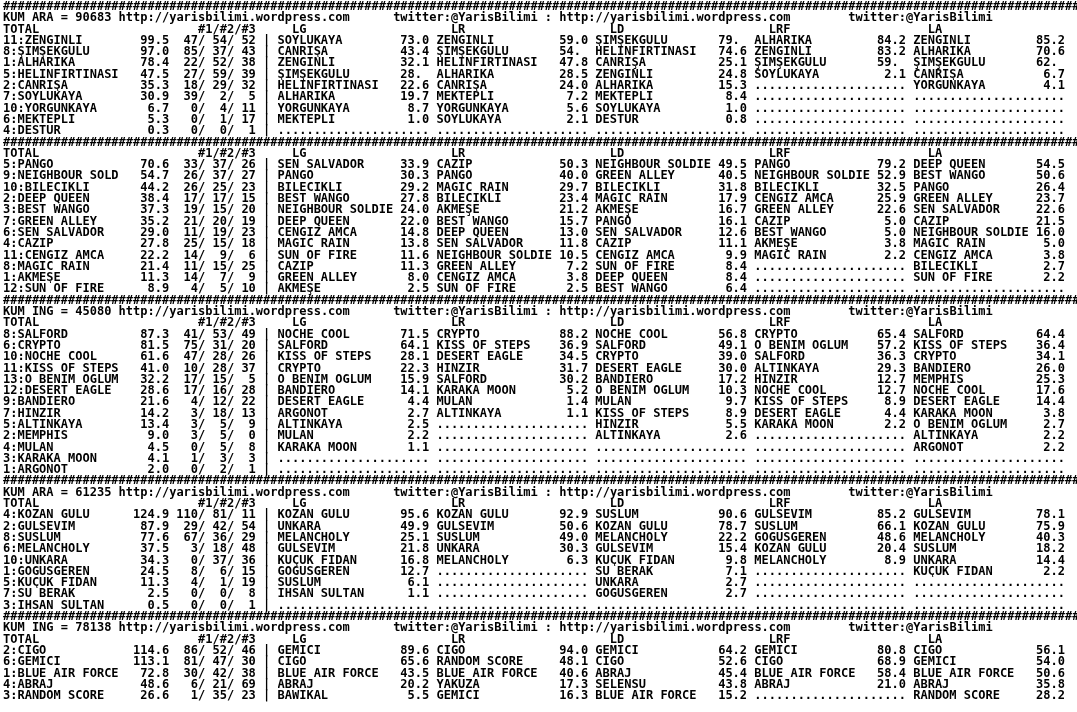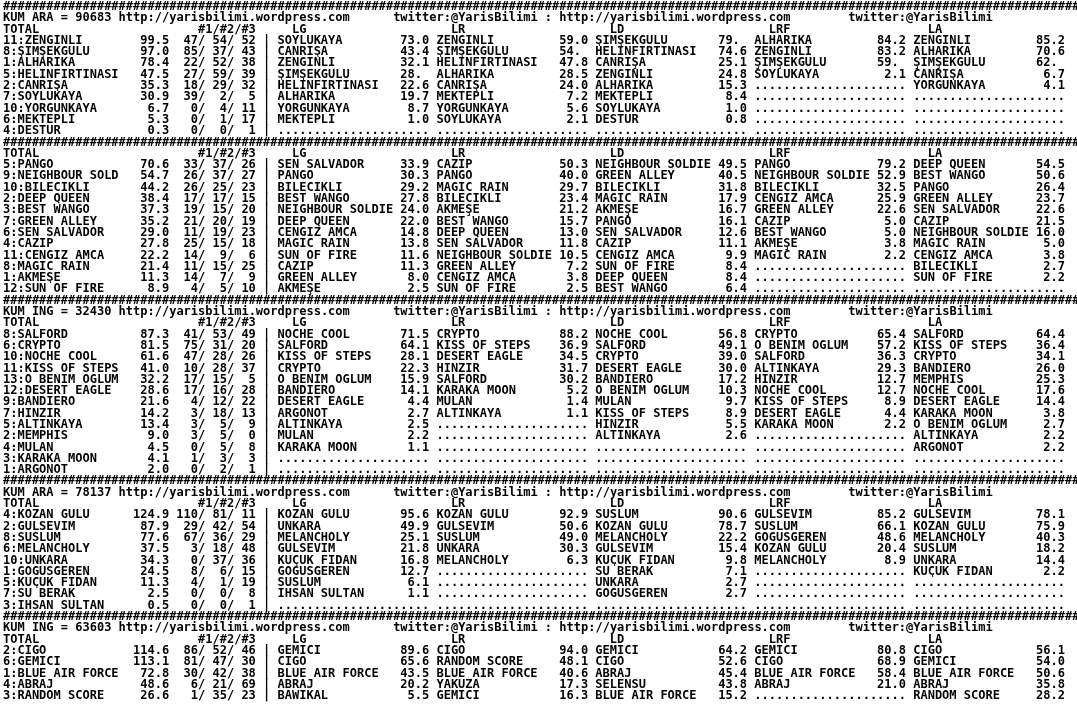--- a/index.html
+++ b/index.html
@@ -52,48 +52,48 @@
     <div class="line"><span class="w17">2:DEEP QUEEN</span><span class="w6 r">38.4</span><span class="w12 r">17/ 17/ 15</span><span class="w3 c">|</span><span class="w17">BEST WANGO</span><span class="w4 r mr1">27.8</span><span class="w17">BİLECİKLİ</span><span class="w4 r mr1">23.4</span><span class="w17">MAGIC RAIN</span><span class="w4 r mr1">17.9</span><span class="w17">CENGİZ AMCA</span><span class="w4 r mr1">25.9</span><span class="w17">GREEN ALLEY</span><span class="w4 r mr1">23.7</span></div>
     <div class="line"><span class="w17">3:BEST WANGO</span><span class="w6 r">37.3</span><span class="w12 r">19/ 15/ 20</span><span class="w3 c">|</span><span class="w17">NEIGHBOUR SOLDIE</span><span class="w4 r mr1">24.0</span><span class="w17">AKMEŞE</span><span class="w4 r mr1">21.2</span><span class="w17">AKMEŞE</span><span class="w4 r mr1">16.7</span><span class="w17">GREEN ALLEY</span><span class="w4 r mr1">22.6</span><span class="w17">SEN SALVADOR</span><span class="w4 r mr1">22.6</span></div>
     <div class="line"><span class="w17">7:GREEN ALLEY</span><span class="w6 r">35.2</span><span class="w12 r">21/ 20/ 19</span><span class="w3 c">|</span><span class="w17">DEEP QUEEN</span><span class="w4 r mr1">22.0</span><span class="w17">BEST WANGO</span><span class="w4 r mr1">15.7</span><span class="w17">PANGO</span><span class="w4 r mr1">16.1</span><span class="w17">CAZİP</span><span class="w4 r mr1">5.0</span><span class="w17">CAZİP</span><span class="w4 r mr1">21.5</span></div>
     <div class="line"><span class="w17">6:SEN SALVADOR</span><span class="w6 r">29.0</span><span class="w12 r">11/ 19/ 23</span><span class="w3 c">|</span><span class="w17">CENGİZ AMCA</span><span class="w4 r mr1">14.8</span><span class="w17">DEEP QUEEN</span><span class="w4 r mr1">13.0</span><span class="w17">SEN SALVADOR</span><span class="w4 r mr1">12.6</span><span class="w17">BEST WANGO</span><span class="w4 r mr1">5.0</span><span class="w17">NEIGHBOUR SOLDIE</span><span class="w4 r mr1">16.0</span></div>
     <div class="line"><span class="w17">4:CAZİP</span><span class="w6 r">27.8</span><span class="w12 r">25/ 15/ 18</span><span class="w3 c">|</span><span class="w17">MAGIC RAIN</span><span class="w4 r mr1">13.8</span><span class="w17">SEN SALVADOR</span><span class="w4 r mr1">11.8</span><span class="w17">CAZİP</span><span class="w4 r mr1">11.1</span><span class="w17">AKMEŞE</span><span class="w4 r mr1">3.8</span><span class="w17">MAGIC RAIN</span><span class="w4 r mr1">5.0</span></div>
     <div class="line"><span class="w17">11:CENGİZ AMCA</span><span class="w6 r">22.2</span><span class="w12 r">14/  9/  6</span><span class="w3 c">|</span><span class="w17">SUN OF FIRE</span><span class="w4 r mr1">11.6</span><span class="w17">NEIGHBOUR SOLDIE</span><span class="w4 r mr1">10.5</span><span class="w17">CENGİZ AMCA</span><span class="w4 r mr1">9.9</span><span class="w17">MAGIC RAIN</span><span class="w4 r mr1">2.2</span><span class="w17">CENGİZ AMCA</span><span class="w4 r mr1">3.8</span></div>
     <div class="line"><span class="w17">8:MAGIC RAIN</span><span class="w6 r">21.4</span><span class="w12 r">11/ 15/ 25</span><span class="w3 c">|</span><span class="w17">CAZİP</span><span class="w4 r mr1">11.3</span><span class="w17">GREEN ALLEY</span><span class="w4 r mr1">7.2</span><span class="w17">SUN OF FIRE</span><span class="w4 r mr1">8.4</span><span class="w21 mr1">.....................</span><span class="w17">BİLECİKLİ</span><span class="w4 r mr1">2.7</span></div>
     <div class="line"><span class="w17">1:AKMEŞE</span><span class="w6 r">11.3</span><span class="w12 r">14/  7/  9</span><span class="w3 c">|</span><span class="w17">GREEN ALLEY</span><span class="w4 r mr1">8.0</span><span class="w17">CENGİZ AMCA</span><span class="w4 r mr1">3.8</span><span class="w17">DEEP QUEEN</span><span class="w4 r mr1">8.4</span><span class="w21 mr1">.....................</span><span class="w17">SUN OF FIRE</span><span class="w4 r mr1">2.2</span></div>
     <div class="line"><span class="w17">12:SUN OF FIRE</span><span class="w6 r">8.9</span><span class="w12 r"> 4/  5/ 10</span><span class="w3 c">|</span><span class="w17">AKMEŞE</span><span class="w4 r mr1">2.5</span><span class="w17">SUN OF FIRE</span><span class="w4 r mr1">2.5</span><span class="w17">BEST WANGO</span><span class="w4 r mr1">6.4</span><span class="w21 mr1">.....................</span><span class="w21 mr1">.....................</span></div>
     <div class="line"><span>######################################################################################################################################################</span></div>
-    <div class="line"><span>KUM ING = 32430</span><span class="sp1"> </span><span>http://yarisbilimi.wordpress.com</span><span class="gap6"></span><span>twitter:@YarisBilimi</span><span> : </span><span>http://yarisbilimi.wordpress.com</span><span class="gap8"></span><span>twitter:@YarisBilimi</span></div>
+    <div class="line"><span>KUM ING = 45080</span><span class="sp1"> </span><span>http://yarisbilimi.wordpress.com</span><span class="gap6"></span><span>twitter:@YarisBilimi</span><span> : </span><span>http://yarisbilimi.wordpress.com</span><span class="gap8"></span><span>twitter:@YarisBilimi</span></div>
     <div class="line"><span class="w23">TOTAL</span><span class="w12 r">#1/#2/#3</span><span class="w3"></span><span class="w22">LG</span><span class="w22">LR</span><span class="w22">LD</span><span class="w22">LRF</span><span class="w22">LA</span></div>
     <div class="line"><span class="w17">8:SALFORD</span><span class="w6 r">87.3</span><span class="w12 r">41/ 53/ 49</span><span class="w3 c">|</span><span class="w17">NOCHE COOL</span><span class="w4 r mr1">71.5</span><span class="w17">CRYPTO</span><span class="w4 r mr1">88.2</span><span class="w17">NOCHE COOL</span><span class="w4 r mr1">56.8</span><span class="w17">CRYPTO</span><span class="w4 r mr1">65.4</span><span class="w17">SALFORD</span><span class="w4 r mr1">64.4</span></div>
     <div class="line"><span class="w17">6:CRYPTO</span><span class="w6 r">81.5</span><span class="w12 r">75/ 31/ 20</span><span class="w3 c">|</span><span class="w17">SALFORD</span><span class="w4 r mr1">64.1</span><span class="w17">KISS OF STEPS</span><span class="w4 r mr1">36.9</span><span class="w17">SALFORD</span><span class="w4 r mr1">49.1</span><span class="w17">O BENİM OĞLUM</span><span class="w4 r mr1">57.2</span><span class="w17">KISS OF STEPS</span><span class="w4 r mr1">36.4</span></div>
     <div class="line"><span class="w17">10:NOCHE COOL</span><span class="w6 r">61.6</span><span class="w12 r">47/ 28/ 26</span><span class="w3 c">|</span><span class="w17">KISS OF STEPS</span><span class="w4 r mr1">28.1</span><span class="w17">DESERT EAGLE</span><span class="w4 r mr1">34.5</span><span class="w17">CRYPTO</span><span class="w4 r mr1">39.0</span><span class="w17">SALFORD</span><span class="w4 r mr1">36.3</span><span class="w17">CRYPTO</span><span class="w4 r mr1">34.1</span></div>
     <div class="line"><span class="w17">11:KISS OF STEPS</span><span class="w6 r">41.0</span><span class="w12 r">10/ 28/ 37</span><span class="w3 c">|</span><span class="w17">CRYPTO</span><span class="w4 r mr1">22.3</span><span class="w17">HINZIR</span><span class="w4 r mr1">31.7</span><span class="w17">DESERT EAGLE</span><span class="w4 r mr1">30.0</span><span class="w17">ALTINKAYA</span><span class="w4 r mr1">29.3</span><span class="w17">BANDIERO</span><span class="w4 r mr1">26.0</span></div>
     <div class="line"><span class="w17">13:O BENİM OĞLUM</span><span class="w6 r">32.2</span><span class="w12 r">17/ 15/  5</span><span class="w3 c">|</span><span class="w17">O BENİM OĞLUM</span><span class="w4 r mr1">15.9</span><span class="w17">SALFORD</span><span class="w4 r mr1">30.2</span><span class="w17">BANDIERO</span><span class="w4 r mr1">17.2</span><span class="w17">HINZIR</span><span class="w4 r mr1">12.7</span><span class="w17">MEMPHIS</span><span class="w4 r mr1">25.3</span></div>
     <div class="line"><span class="w17">12:DESERT EAGLE</span><span class="w6 r">28.6</span><span class="w12 r">17/ 16/ 28</span><span class="w3 c">|</span><span class="w17">BANDIERO</span><span class="w4 r mr1">14.1</span><span class="w17">KARAKA MOON</span><span class="w4 r mr1">5.2</span><span class="w17">O BENİM OĞLUM</span><span class="w4 r mr1">10.3</span><span class="w17">NOCHE COOL</span><span class="w4 r mr1">12.7</span><span class="w17">NOCHE COOL</span><span class="w4 r mr1">17.6</span></div>
     <div class="line"><span class="w17">9:BANDIERO</span><span class="w6 r">21.6</span><span class="w12 r"> 4/ 12/ 22</span><span class="w3 c">|</span><span class="w17">DESERT EAGLE</span><span class="w4 r mr1">4.4</span><span class="w17">MULAN</span><span class="w4 r mr1">1.4</span><span class="w17">MULAN</span><span class="w4 r mr1">9.7</span><span class="w17">KISS OF STEPS</span><span class="w4 r mr1">8.9</span><span class="w17">DESERT EAGLE</span><span class="w4 r mr1">14.4</span></div>
     <div class="line"><span class="w17">7:HINZIR</span><span class="w6 r">14.2</span><span class="w12 r"> 3/ 18/ 13</span><span class="w3 c">|</span><span class="w17">ARGONOT</span><span class="w4 r mr1">2.7</span><span class="w17">ALTINKAYA</span><span class="w4 r mr1">1.1</span><span class="w17">KISS OF STEPS</span><span class="w4 r mr1">8.9</span><span class="w17">DESERT EAGLE</span><span class="w4 r mr1">4.4</span><span class="w17">KARAKA MOON</span><span class="w4 r mr1">3.8</span></div>
     <div class="line"><span class="w17">5:ALTINKAYA</span><span class="w6 r">13.4</span><span class="w12 r"> 3/  5/  9</span><span class="w3 c">|</span><span class="w17">ALTINKAYA</span><span class="w4 r mr1">2.5</span><span class="w21 mr1">.....................</span><span class="w17">HINZIR</span><span class="w4 r mr1">5.5</span><span class="w17">KARAKA MOON</span><span class="w4 r mr1">2.2</span><span class="w17">O BENİM OĞLUM</span><span class="w4 r mr1">2.7</span></div>
     <div class="line"><span class="w17">2:MEMPHIS</span><span class="w6 r">9.0</span><span class="w12 r"> 3/  5/  0</span><span class="w3 c">|</span><span class="w17">MULAN</span><span class="w4 r mr1">2.2</span><span class="w21 mr1">.....................</span><span class="w17">ALTINKAYA</span><span class="w4 r mr1">2.6</span><span class="w21 mr1">.....................</span><span class="w17">ALTINKAYA</span><span class="w4 r mr1">2.2</span></div>
     <div class="line"><span class="w17">4:MULAN</span><span class="w6 r">4.5</span><span class="w12 r"> 0/  5/  8</span><span class="w3 c">|</span><span class="w17">KARAKA MOON</span><span class="w4 r mr1">1.1</span><span class="w21 mr1">.....................</span><span class="w21 mr1">.....................</span><span class="w21 mr1">.....................</span><span class="w17">ARGONOT</span><span class="w4 r mr1">2.2</span></div>
     <div class="line"><span class="w17">3:KARAKA MOON</span><span class="w6 r">4.1</span><span class="w12 r"> 1/  3/  3</span><span class="w3 c">|</span><span class="w21 mr1">.....................</span><span class="w21 mr1">.....................</span><span class="w21 mr1">.....................</span><span class="w21 mr1">.....................</span><span class="w21 mr1">.....................</span></div>
     <div class="line"><span class="w17">1:ARGONOT</span><span class="w6 r">2.0</span><span class="w12 r"> 0/  2/  1</span><span class="w3 c">|</span><span class="w21 mr1">.....................</span><span class="w21 mr1">.....................</span><span class="w21 mr1">.....................</span><span class="w21 mr1">.....................</span><span class="w21 mr1">.....................</span></div>
     <div class="line"><span>######################################################################################################################################################</span></div>
-    <div class="line"><span>KUM ARA = 78137</span><span class="sp1"> </span><span>http://yarisbilimi.wordpress.com</span><span class="gap6"></span><span>twitter:@YarisBilimi</span><span> : </span><span>http://yarisbilimi.wordpress.com</span><span class="gap8"></span><span>twitter:@YarisBilimi</span></div>
+    <div class="line"><span>KUM ARA = 61235</span><span class="sp1"> </span><span>http://yarisbilimi.wordpress.com</span><span class="gap6"></span><span>twitter:@YarisBilimi</span><span> : </span><span>http://yarisbilimi.wordpress.com</span><span class="gap8"></span><span>twitter:@YarisBilimi</span></div>
     <div class="line"><span class="w23">TOTAL</span><span class="w12 r">#1/#2/#3</span><span class="w3"></span><span class="w22">LG</span><span class="w22">LR</span><span class="w22">LD</span><span class="w22">LRF</span><span class="w22">LA</span></div>
     <div class="line"><span class="w17">4:KOZAN GÜLÜ</span><span class="w6 r">124.9</span><span class="w12 r">110/ 81/ 11</span><span class="w3 c">|</span><span class="w17">KOZAN GÜLÜ</span><span class="w4 r mr1">95.6</span><span class="w17">KOZAN GÜLÜ</span><span class="w4 r mr1">92.9</span><span class="w17">SÜSLÜM</span><span class="w4 r mr1">90.6</span><span class="w17">GÜLSEVİM</span><span class="w4 r mr1">85.2</span><span class="w17">GÜLSEVİM</span><span class="w4 r mr1">78.1</span></div>
     <div class="line"><span class="w17">2:GÜLSEVİM</span><span class="w6 r">87.9</span><span class="w12 r">29/ 42/ 54</span><span class="w3 c">|</span><span class="w17">ÜNKARA</span><span class="w4 r mr1">49.9</span><span class="w17">GÜLSEVİM</span><span class="w4 r mr1">50.6</span><span class="w17">KOZAN GÜLÜ</span><span class="w4 r mr1">78.7</span><span class="w17">SÜSLÜM</span><span class="w4 r mr1">66.1</span><span class="w17">KOZAN GÜLÜ</span><span class="w4 r mr1">75.9</span></div>
     <div class="line"><span class="w17">8:SÜSLÜM</span><span class="w6 r">77.6</span><span class="w12 r">67/ 36/ 29</span><span class="w3 c">|</span><span class="w17">MELANCHOLY</span><span class="w4 r mr1">25.1</span><span class="w17">SÜSLÜM</span><span class="w4 r mr1">49.0</span><span class="w17">MELANCHOLY</span><span class="w4 r mr1">22.2</span><span class="w17">GÖĞÜSGEREN</span><span class="w4 r mr1">48.6</span><span class="w17">MELANCHOLY</span><span class="w4 r mr1">40.3</span></div>
     <div class="line"><span class="w17">6:MELANCHOLY</span><span class="w6 r">37.5</span><span class="w12 r"> 3/ 18/ 48</span><span class="w3 c">|</span><span class="w17">GÜLSEVİM</span><span class="w4 r mr1">21.8</span><span class="w17">ÜNKARA</span><span class="w4 r mr1">30.3</span><span class="w17">GÜLSEVİM</span><span class="w4 r mr1">15.4</span><span class="w17">KOZAN GÜLÜ</span><span class="w4 r mr1">20.4</span><span class="w17">SÜSLÜM</span><span class="w4 r mr1">18.2</span></div>
     <div class="line"><span class="w17">10:ÜNKARA</span><span class="w6 r">34.3</span><span class="w12 r"> 0/ 37/ 36</span><span class="w3 c">|</span><span class="w17">KÜÇÜK FİDAN</span><span class="w4 r mr1">16.8</span><span class="w17">MELANCHOLY</span><span class="w4 r mr1">6.3</span><span class="w17">KÜÇÜK FİDAN</span><span class="w4 r mr1">9.8</span><span class="w17">MELANCHOLY</span><span class="w4 r mr1">8.9</span><span class="w17">ÜNKARA</span><span class="w4 r mr1">14.4</span></div>
     <div class="line"><span class="w17">1:GÖĞÜSGEREN</span><span class="w6 r">24.5</span><span class="w12 r"> 8/  6/ 15</span><span class="w3 c">|</span><span class="w17">GÖĞÜSGEREN</span><span class="w4 r mr1">12.7</span><span class="w21 mr1">.....................</span><span class="w17">SU BERAK</span><span class="w4 r mr1">7.1</span><span class="w21 mr1">.....................</span><span class="w17">KÜÇÜK FİDAN</span><span class="w4 r mr1">2.2</span></div>
     <div class="line"><span class="w17">5:KÜÇÜK FİDAN</span><span class="w6 r">11.3</span><span class="w12 r"> 4/  1/ 19</span><span class="w3 c">|</span><span class="w17">SÜSLÜM</span><span class="w4 r mr1">6.1</span><span class="w21 mr1">.....................</span><span class="w17">ÜNKARA</span><span class="w4 r mr1">2.7</span><span class="w21 mr1">.....................</span><span class="w21 mr1">.....................</span></div>
     <div class="line"><span class="w17">7:SU BERAK</span><span class="w6 r">2.5</span><span class="w12 r"> 0/  0/  8</span><span class="w3 c">|</span><span class="w17">İHSAN SULTAN</span><span class="w4 r mr1">1.1</span><span class="w21 mr1">.....................</span><span class="w17">GÖĞÜSGEREN</span><span class="w4 r mr1">2.7</span><span class="w21 mr1">.....................</span><span class="w21 mr1">.....................</span></div>
     <div class="line"><span class="w17">3:İHSAN SULTAN</span><span class="w6 r">0.5</span><span class="w12 r"> 0/  0/  1</span><span class="w3 c">|</span><span class="w21 mr1">.....................</span><span class="w21 mr1">.....................</span><span class="w21 mr1">.....................</span><span class="w21 mr1">.....................</span><span class="w21 mr1">.....................</span></div>
     <div class="line"><span>######################################################################################################################################################</span></div>
-    <div class="line"><span>KUM ING = 63603</span><span class="sp1"> </span><span>http://yarisbilimi.wordpress.com</span><span class="gap6"></span><span>twitter:@YarisBilimi</span><span> : </span><span>http://yarisbilimi.wordpress.com</span><span class="gap8"></span><span>twitter:@YarisBilimi</span></div>
+    <div class="line"><span>KUM ING = 78138</span><span class="sp1"> </span><span>http://yarisbilimi.wordpress.com</span><span class="gap6"></span><span>twitter:@YarisBilimi</span><span> : </span><span>http://yarisbilimi.wordpress.com</span><span class="gap8"></span><span>twitter:@YarisBilimi</span></div>
     <div class="line"><span class="w23">TOTAL</span><span class="w12 r">#1/#2/#3</span><span class="w3"></span><span class="w22">LG</span><span class="w22">LR</span><span class="w22">LD</span><span class="w22">LRF</span><span class="w22">LA</span></div>
     <div class="line"><span class="w17">2:CIGO</span><span class="w6 r">114.6</span><span class="w12 r">86/ 52/ 46</span><span class="w3 c">|</span><span class="w17">GEMİCİ</span><span class="w4 r mr1">89.6</span><span class="w17">CIGO</span><span class="w4 r mr1">94.0</span><span class="w17">GEMİCİ</span><span class="w4 r mr1">64.2</span><span class="w17">GEMİCİ</span><span class="w4 r mr1">80.8</span><span class="w17">CIGO</span><span class="w4 r mr1">56.1</span></div>
     <div class="line"><span class="w17">6:GEMİCİ</span><span class="w6 r">113.1</span><span class="w12 r">81/ 47/ 30</span><span class="w3 c">|</span><span class="w17">CIGO</span><span class="w4 r mr1">65.6</span><span class="w17">RANDOM SCORE</span><span class="w4 r mr1">48.1</span><span class="w17">CIGO</span><span class="w4 r mr1">52.6</span><span class="w17">CIGO</span><span class="w4 r mr1">68.9</span><span class="w17">GEMİCİ</span><span class="w4 r mr1">54.0</span></div>
     <div class="line"><span class="w17">1:BLUE AIR FORCE</span><span class="w6 r">72.8</span><span class="w12 r">30/ 42/ 38</span><span class="w3 c">|</span><span class="w17">BLUE AIR FORCE</span><span class="w4 r mr1">43.5</span><span class="w17">BLUE AIR FORCE</span><span class="w4 r mr1">40.6</span><span class="w17">ABRAJ</span><span class="w4 r mr1">45.4</span><span class="w17">BLUE AIR FORCE</span><span class="w4 r mr1">58.4</span><span class="w17">BLUE AIR FORCE</span><span class="w4 r mr1">50.6</span></div>
     <div class="line"><span class="w17">4:ABRAJ</span><span class="w6 r">48.6</span><span class="w12 r"> 6/ 21/ 69</span><span class="w3 c">|</span><span class="w17">ABRAJ</span><span class="w4 r mr1">20.2</span><span class="w17">YAKUZA</span><span class="w4 r mr1">17.3</span><span class="w17">SELENSU</span><span class="w4 r mr1">43.8</span><span class="w17">ABRAJ</span><span class="w4 r mr1">21.0</span><span class="w17">ABRAJ</span><span class="w4 r mr1">35.8</span></div>
     <div class="line"><span class="w17">3:RANDOM SCORE</span><span class="w6 r">26.6</span><span class="w12 r"> 1/ 35/ 23</span><span class="w3 c">|</span><span class="w17">BAWIKAL</span><span class="w4 r mr1">5.5</span><span class="w17">GEMİCİ</span><span class="w4 r mr1">16.3</span><span class="w17">BLUE AIR FORCE</span><span class="w4 r mr1">15.2</span><span class="w21 mr1">.....................</span><span class="w17">RANDOM SCORE</span><span class="w4 r mr1">28.2</span></div>
   </main>
 
 </body></html>

